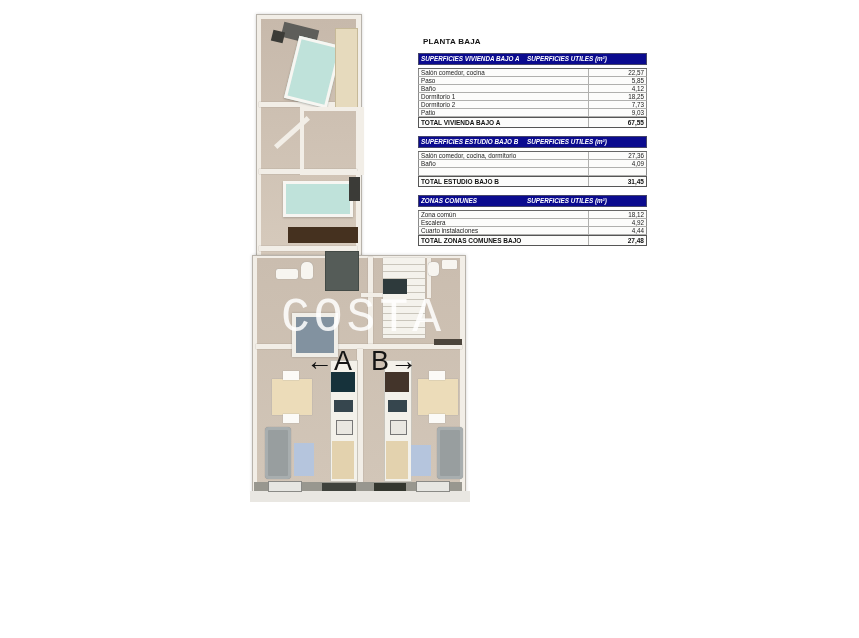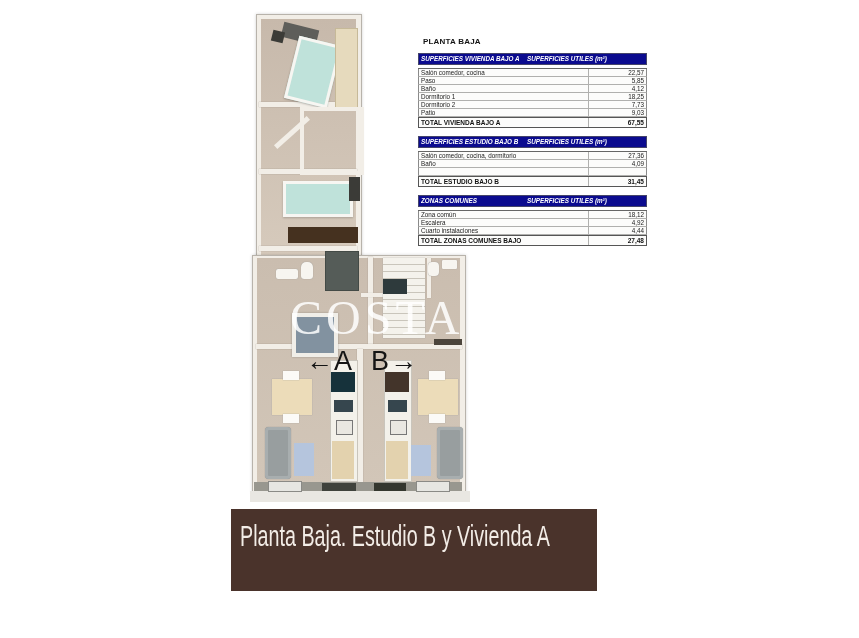--- a/index.html
+++ b/index.html
@@ -71,21 +71,21 @@
   #bwall{left:254px;top:482px;width:208px;height:9px;background:#98978f;}
   #bwin1{left:268px;top:481px;width:32px;height:9px;background:#e6e6e2;border:1px solid #8a8a86;}
   #bdark1{left:322px;top:483px;width:34px;height:8px;background:#3f423c;}
   #bdark2{left:374px;top:483px;width:32px;height:8px;background:#34372f;}
   #bwin2{left:416px;top:481px;width:32px;height:9px;background:#e6e6e2;border:1px solid #8a8a86;}
 
   
   .arrow-label{position:absolute;font-size:27px;color:#141414;letter-spacing:1px;}
   #labelA{left:306px;top:346px;}
   #labelB{left:371px;top:346px;}
-  #watermark{position:absolute;left:290px;top:294px;font-family:Liberation Serif, serif;
+  #watermark{position:absolute;left:281px;top:294px;font-family:Liberation Mono, monospace;
              font-size:48px;line-height:1;color:var(--watermark-color,rgba(255,255,255,.85));
              letter-spacing:4px;white-space:nowrap;}
 
   
   #tables{position:absolute;left:418px;top:37px;width:229px;}
   #plan-title{font-size:8px;font-weight:700;letter-spacing:.2px;color:#141414;margin:0 0 7px 5px;}
   .area-table{margin-bottom:8px;}
   .t-head{display:flex;background:var(--table-header-bg,#0b0b8f);color:#fff;font-size:6.3px;
           font-style:italic;font-weight:700;height:10px;line-height:10px;padding:0 2px;
           border:1px solid #44446a;}
@@ -263,17 +263,14 @@
             <span class="c-value">4,44</span>
           </div>
         </div>
       <div class="t-total">
         <span class="c-label">TOTAL ZONAS COMUNES BAJO</span>
         <span class="c-value">27,48</span>
       </div>
     </div>
   </div>
 
-  <div id="banner">
-    <span>Planta Baja. Estudio B y Vivienda A</span>
-  </div>
 
 </div>
 
 </body></html>

